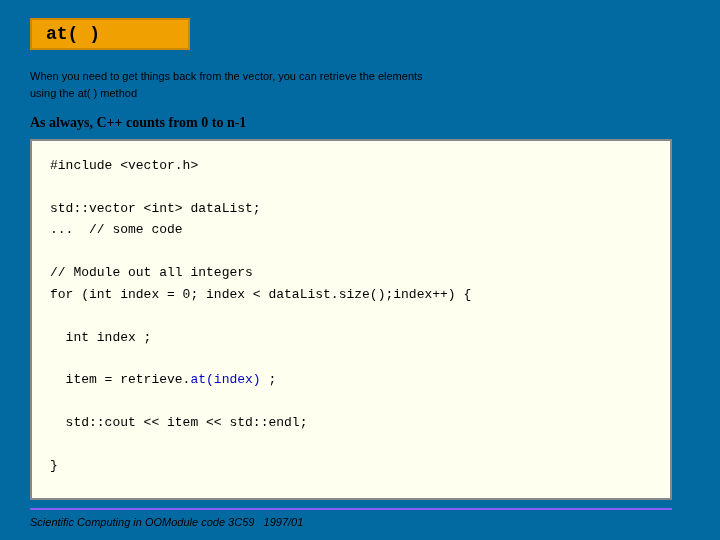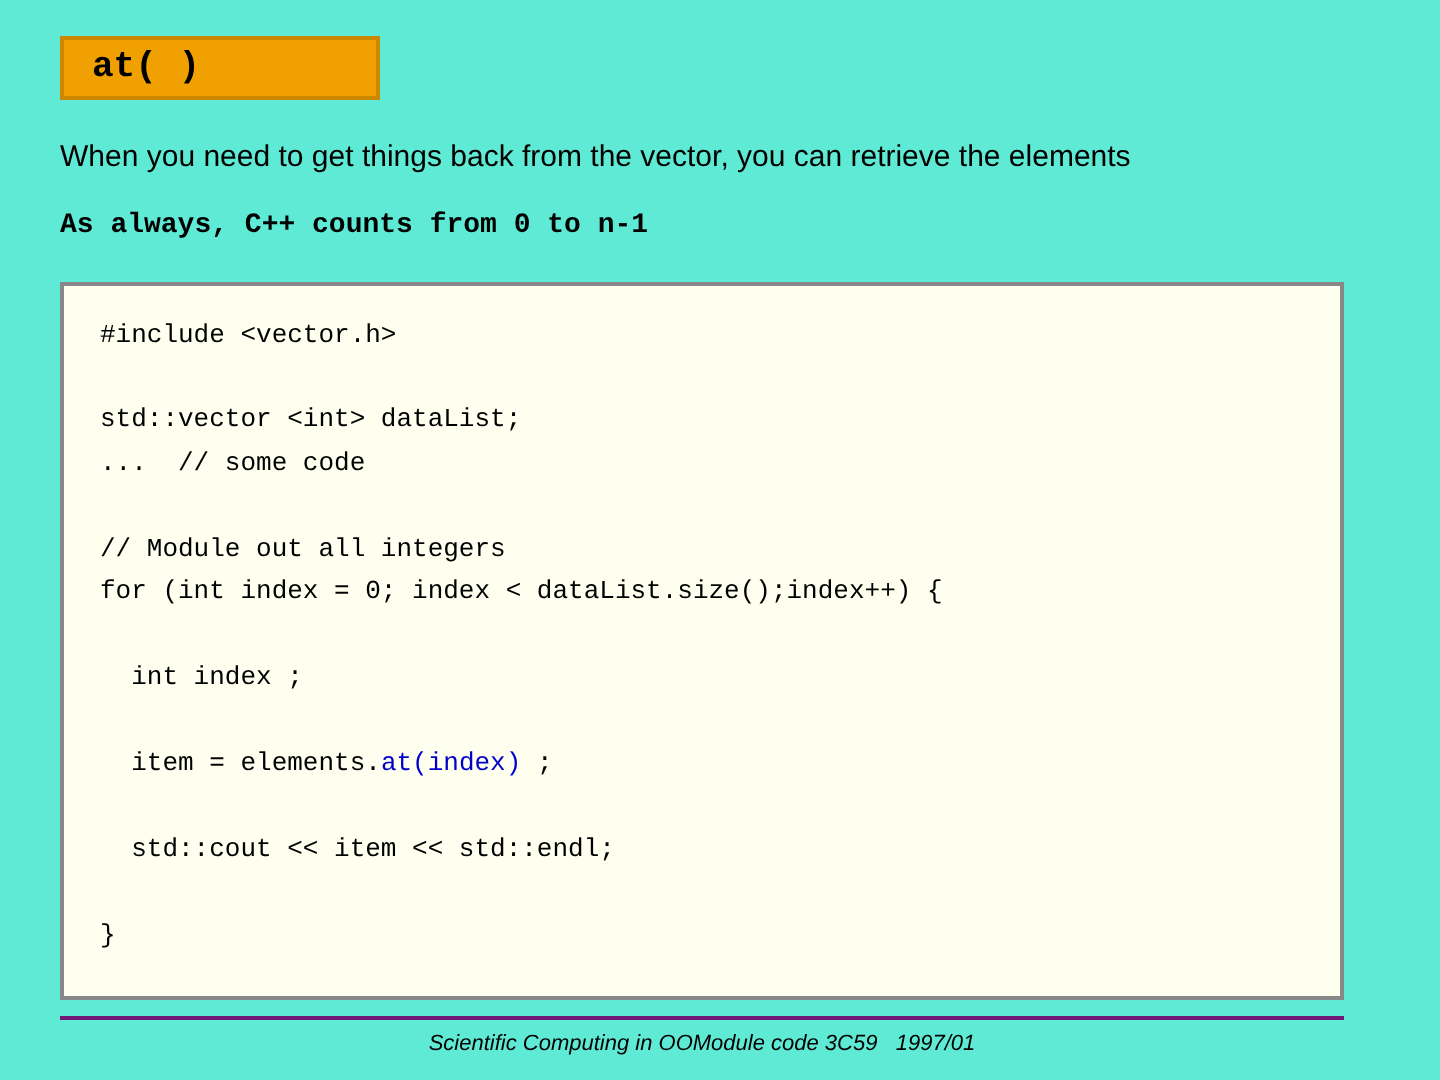--- a/index.html
+++ b/index.html
@@ -8,52 +8,52 @@
       height: 540px;
       background-color: #F5C800;
       font-family: Arial, sans-serif;
       overflow: hidden;
       position: relative;
     }
 
     .page-container {
       width: 720px;
       height: 540px;
-      background-color: #5eead4;
+      background-color: #0369a1;
       padding: 18px 48px 10px 30px;
       display: flex;
       flex-direction: column;
     }
 
     .title-box {
       background-color: #F0A000;
       border: 2px solid #CC8800;
       display: inline-block;
       padding: 4px 14px;
       font-family: 'Courier New', monospace;
       font-size: 18px;
       font-weight: bold;
       color: #000;
       margin-bottom: 18px;
       width: 160px;
     }
 
     .description {
-      font-size: 15px;
+      font-size: 11px;
       color: #000;
       line-height: 1.5;
       margin-bottom: 14px;
       font-family: Arial, sans-serif;
     }
 
     .always-text {
       font-size: 14px;
       color: #000;
-      margin-bottom: 20px;
-      font-family: Liberation Mono, monospace;
+      margin-bottom: 8px;
+      font-family: Liberation Serif, serif;
       font-weight: bold;
     }
 
     .code-box {
       background-color: #FFFFF0;
       border: 2px solid #888;
       padding: 14px 18px;
       flex: 1;
       font-family: 'Courier New', monospace;
       font-size: 13px;
@@ -62,24 +62,24 @@
       white-space: pre;
     }
 
     .code-at {
       color: #0000CC;
       font-weight: normal;
     }
 
     .footer {
       display: flex;
-      justify-content: center;
+      justify-content: flex-start;
       align-items: center;
       padding: 6px 0 2px 0;
-      border-top: 2px solid #701a75;
+      border-top: 2px solid #8b5cf6;
       margin-top: 8px;
       font-size: 11px;
       font-style: italic;
       color: #000;
       font-family: Arial, sans-serif;
     }
 
     .footer-item {
       font-size: 11px;
       font-style: italic;
@@ -89,35 +89,36 @@
 <body>
 
 <div class="page-container">
 
   <div class="title-box">
     <span>at( )</span>
   </div>
 
   <div class="description">
     <span>When you need to get things back from the vector, you can retrieve the elements</span><br>
+    <span>using the at( ) method</span>
   </div>
 
   <div class="always-text">As always, C++ counts from 0 to n-1</div>
 
   <div class="code-box"><span>#include &lt;vector.h&gt;</span>
 
 <span>std::vector &lt;int&gt; dataList;</span>
 <span>...  // some code</span>
 
 <span>// Module out all integers</span>
 <span>for (int index = 0; index &lt; dataList.size();index++) {</span>
 
 <span>  int index ;</span>
 
-<span><span>  item = elements.</span><span class="code-at">at(index)</span><span> ;</span></span>
+<span><span>  item = retrieve.</span><span class="code-at">at(index)</span><span> ;</span></span>
 
 <span>  std::cout &lt;&lt; item &lt;&lt; std::endl;</span>
 
 <span>}</span></div>
 
   <div class="footer">
     <span class="footer-item">Scientific Computing in OO</span>
     <span class="footer-item">
       <span>Module code 3C59</span>&nbsp;&nbsp;&nbsp;<span>1997/01</span>
     </span>

